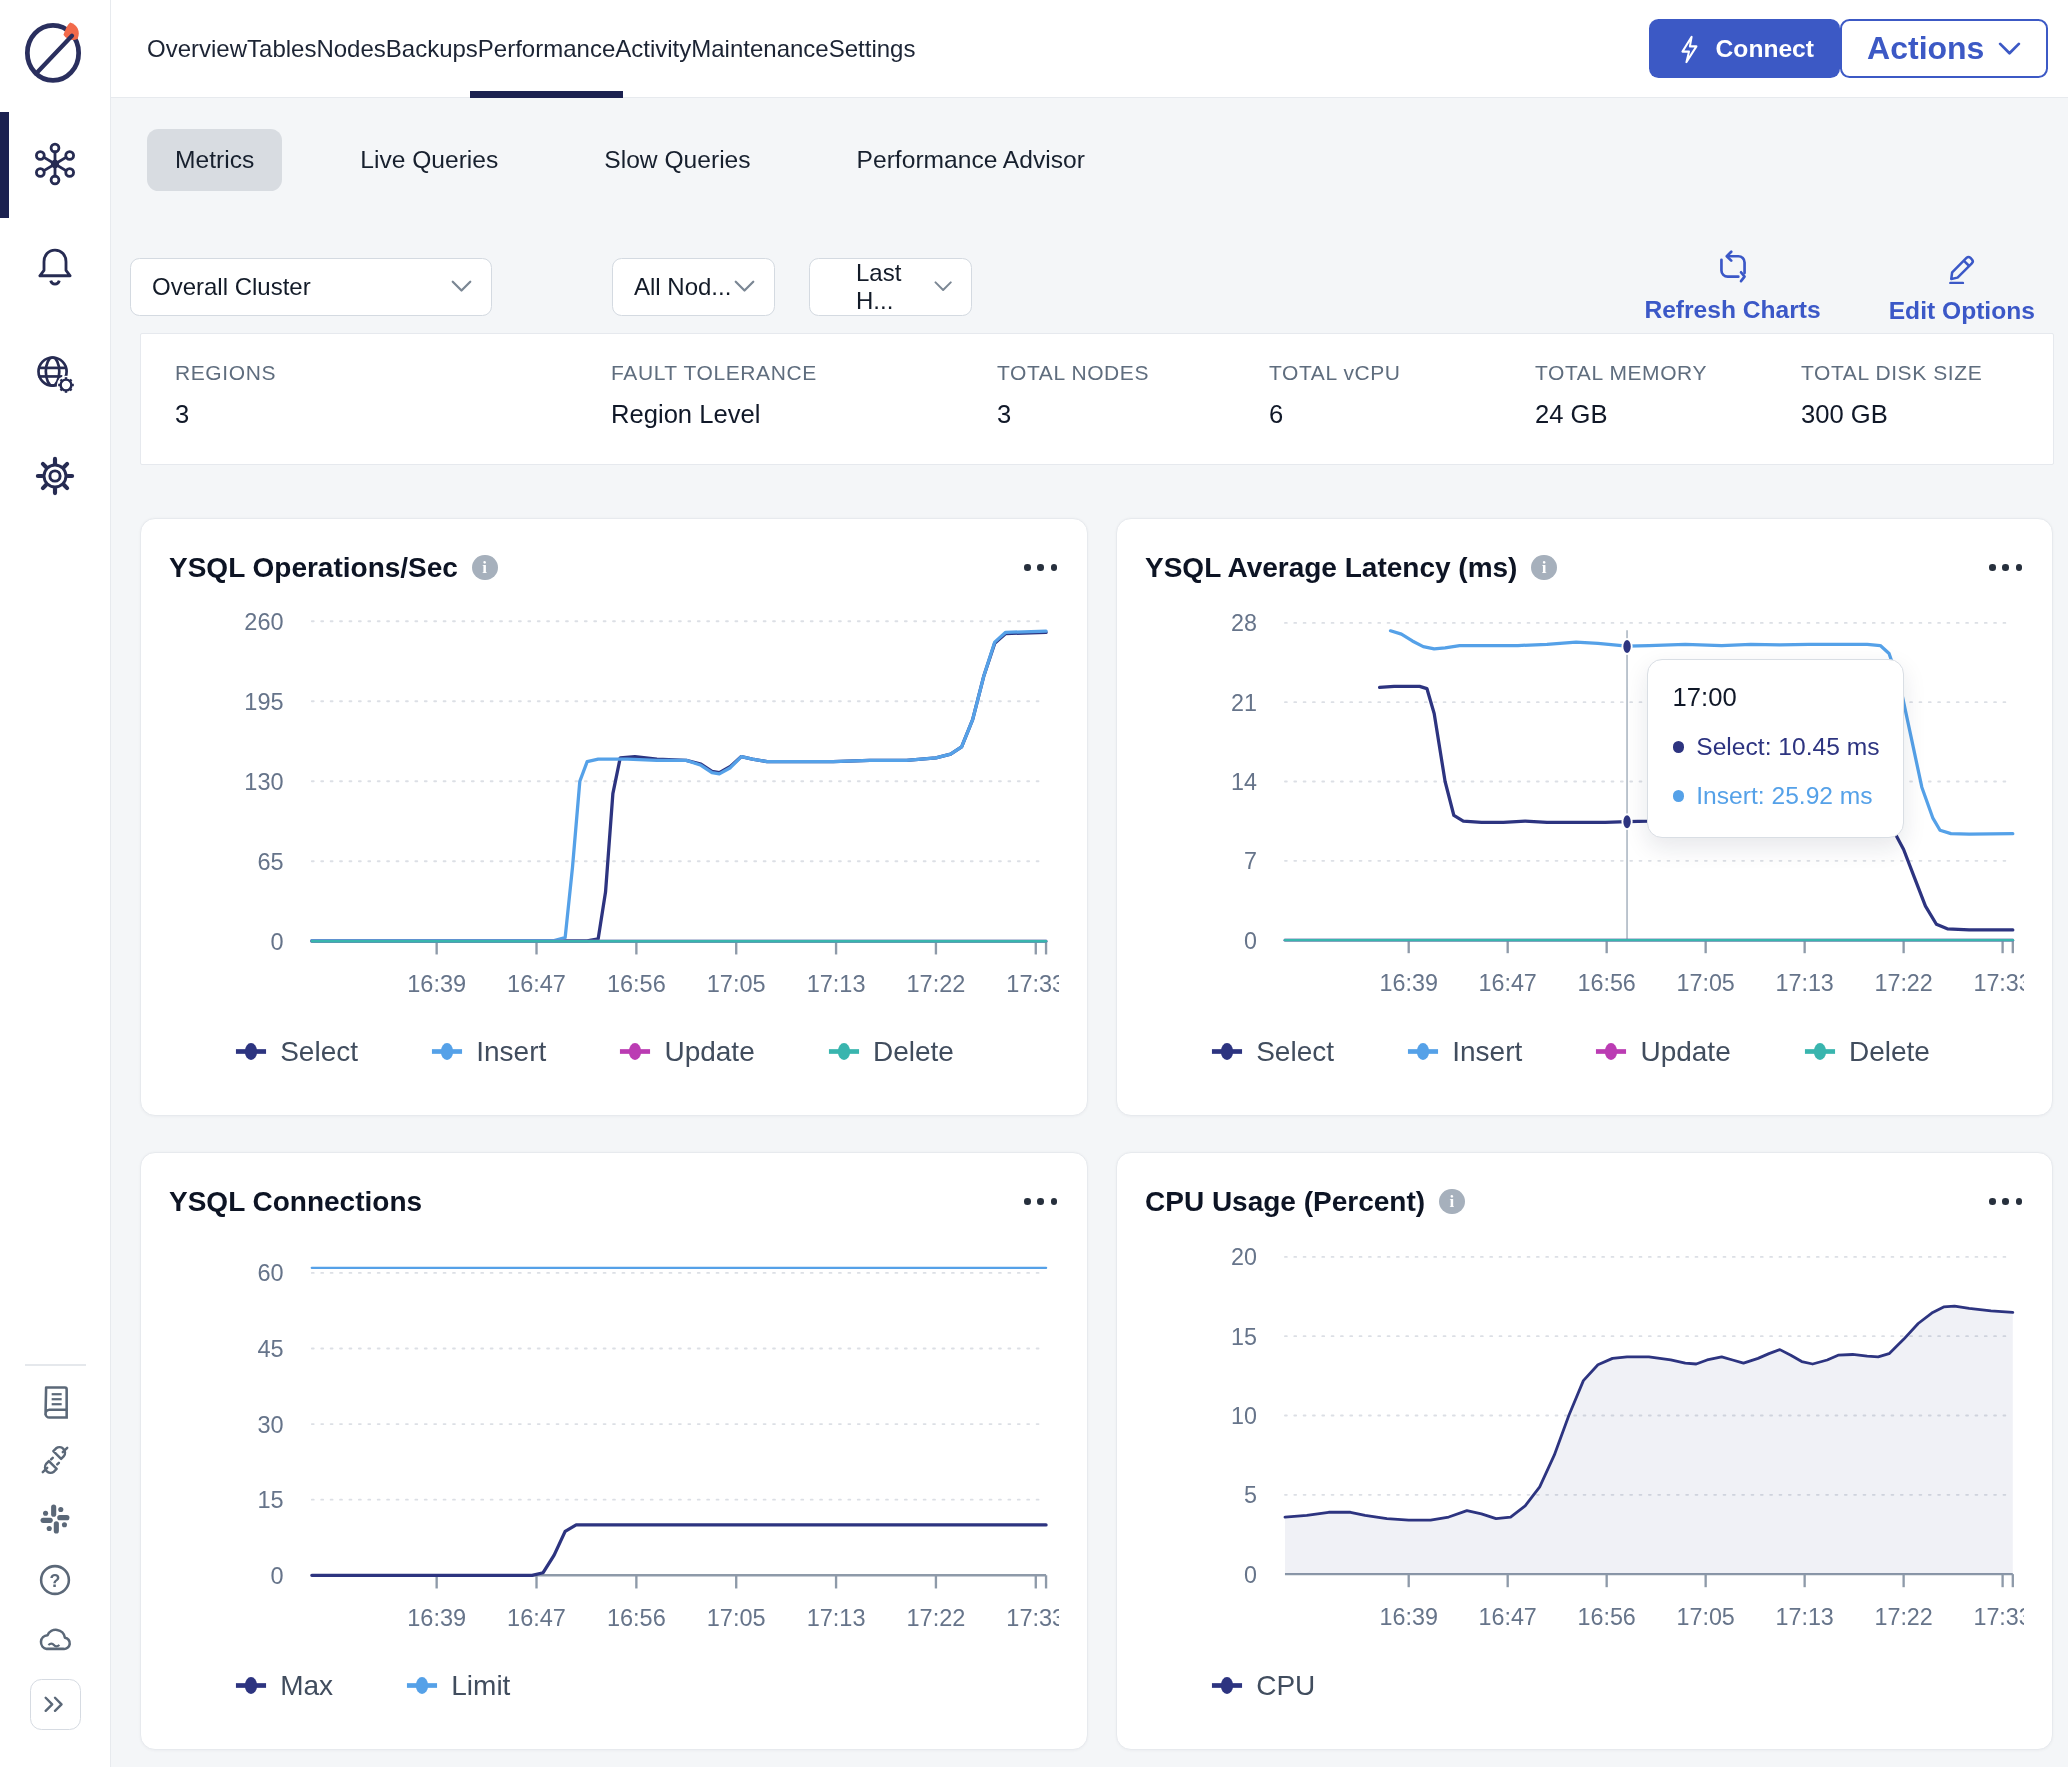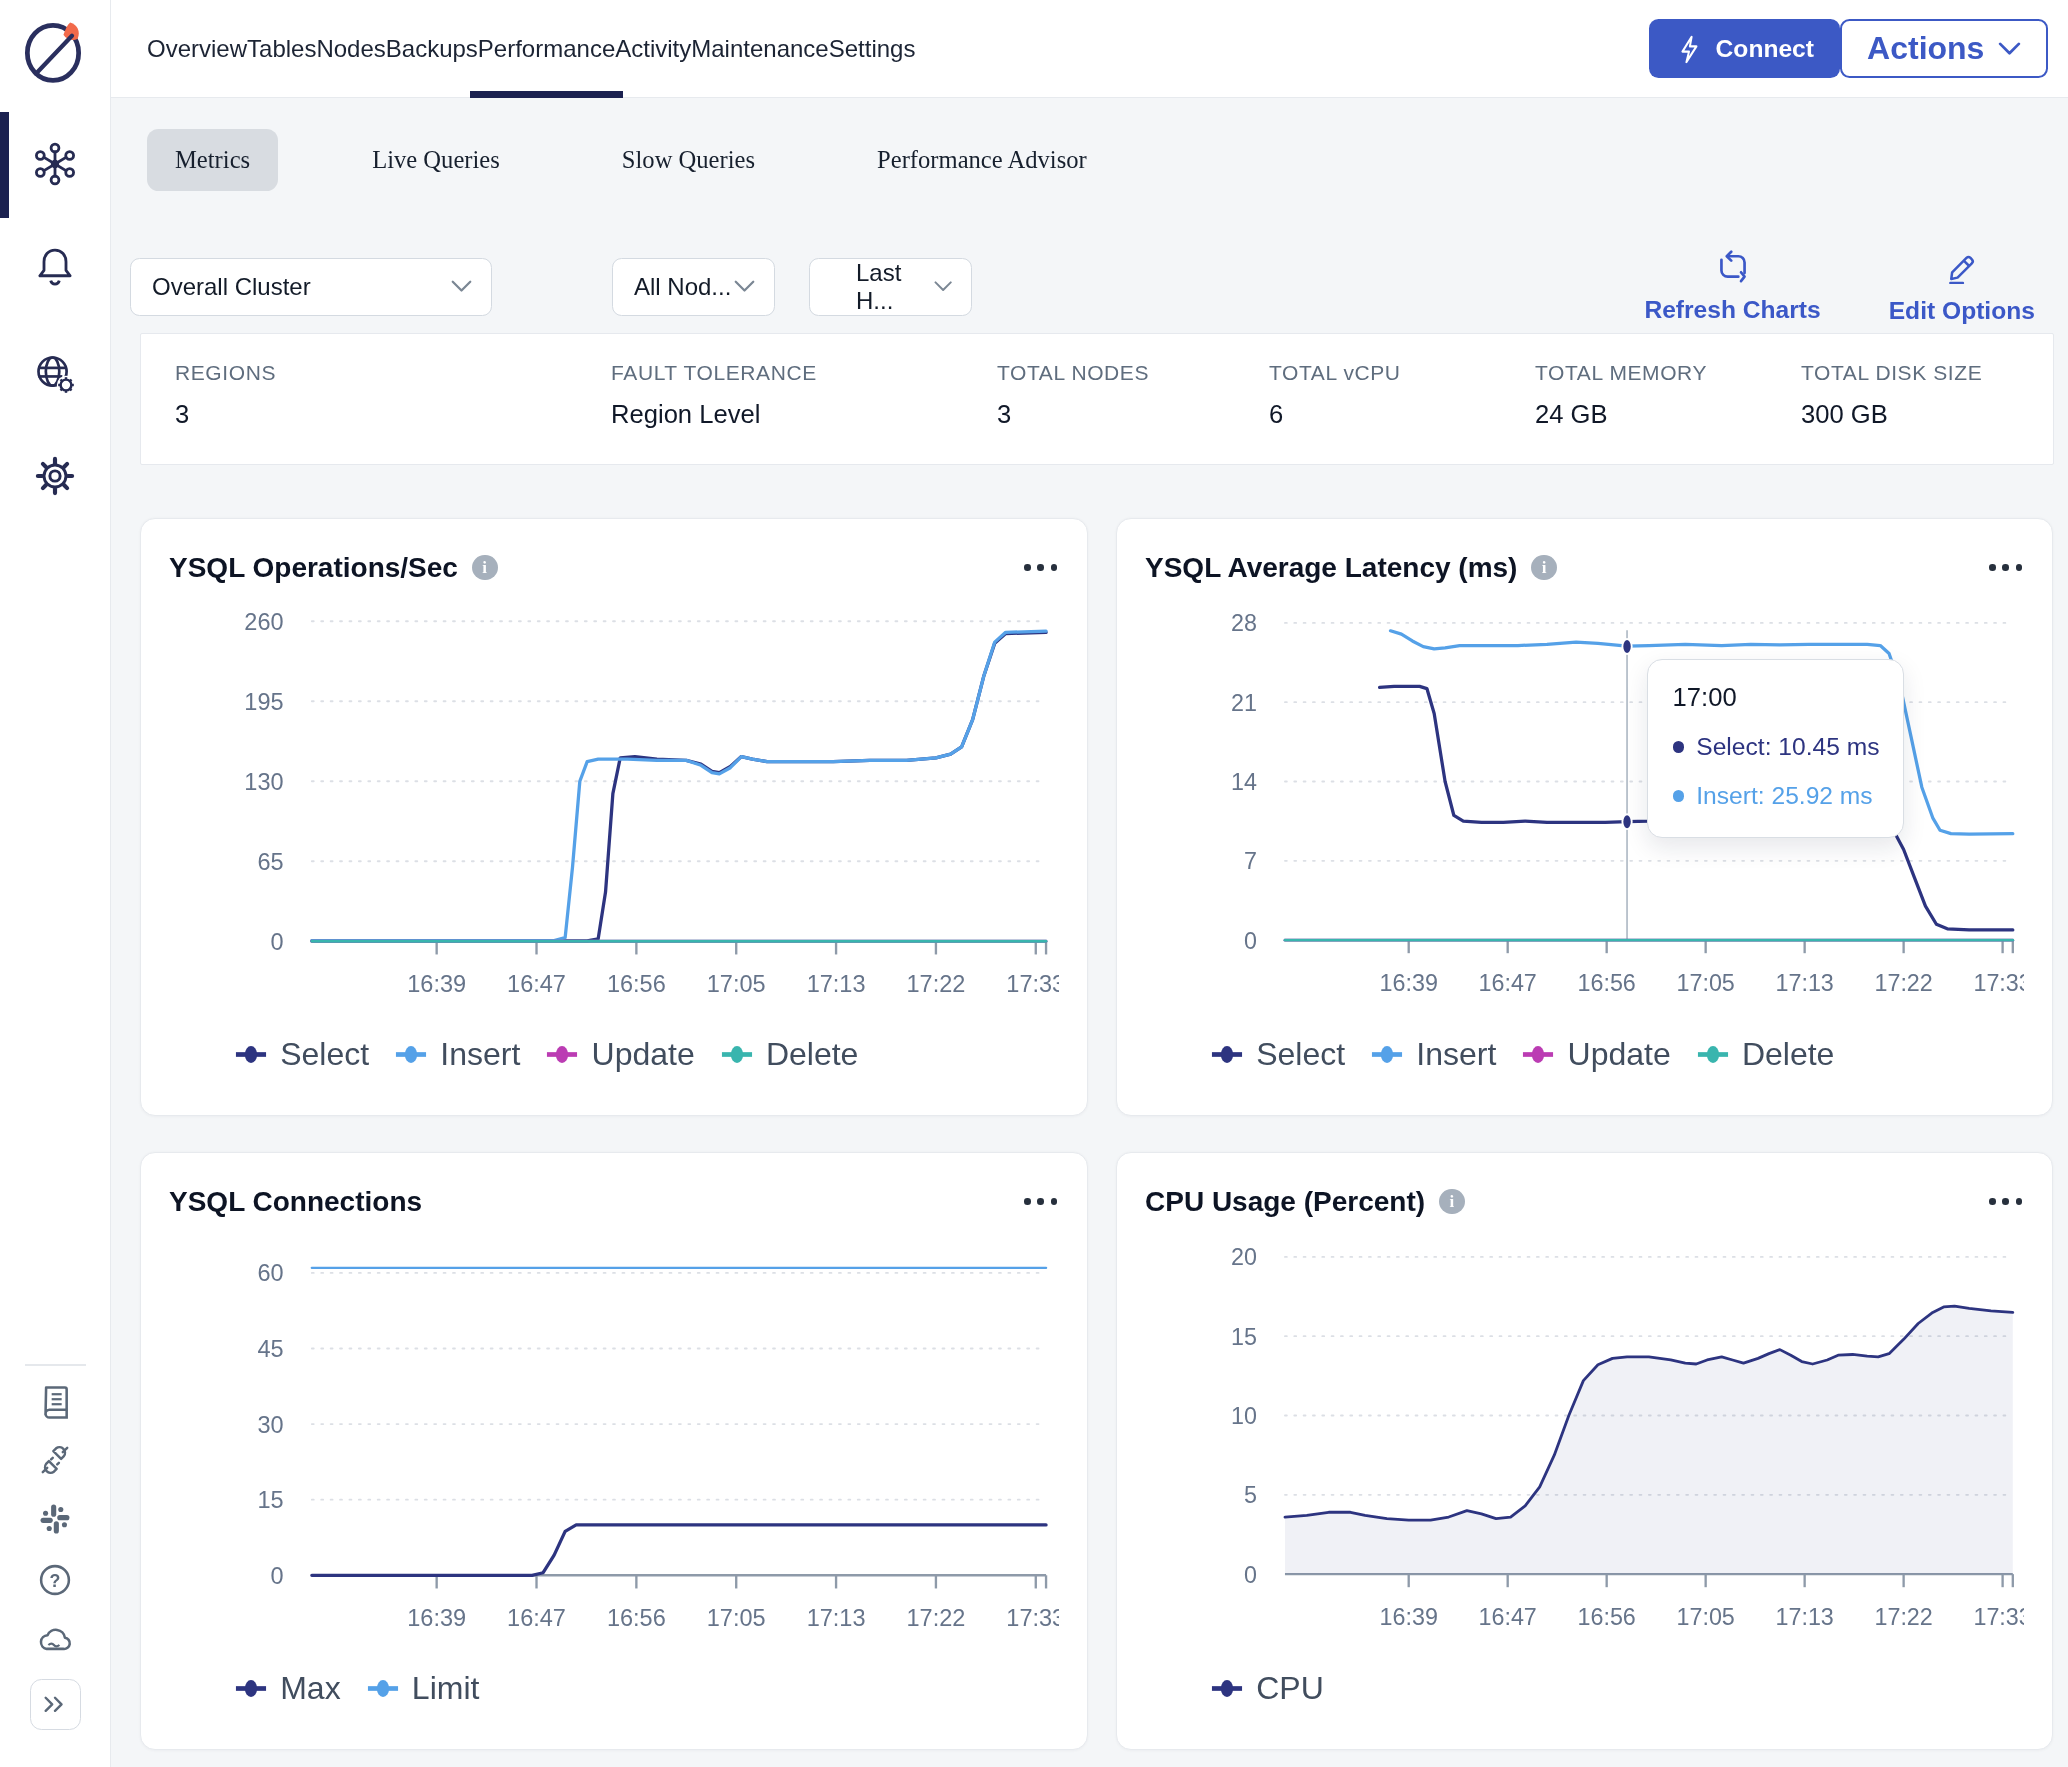--- a/index.html
+++ b/index.html
@@ -18,21 +18,21 @@
   .header { position:absolute; left:111px; top:0; width:1958px; height:98px; background:#fff; border-bottom:0.9px solid #e7eaee; display:flex; align-items:center; padding:0 21px 0 36px; }
   .tabs { display:flex; height:98px; }
   .tab { height:98px; display:flex; align-items:center; font-size:24px; font-weight:500; color:#1c2434; cursor:pointer; position:relative; white-space:nowrap; }
   .tab.active::after { content:""; position:absolute; left:-7.6px; right:-7.6px; bottom:0; height:6.6px; background:#1b2150; }
   .hdr-buttons { margin-left:auto; display:flex; gap:0; align-items:center; }
   .btn-connect { height:59px; padding:0 26.5px; background:#3c59c5; border-radius:9.5px; color:#fff; font-size:24.6px; font-weight:700; display:flex; align-items:center; gap:12.3px; cursor:pointer; border:none; font-family:inherit; }
   .btn-actions { height:59px; padding:0 24.6px; background:#fff; border:2.4px solid #3c59c5; border-radius:9.5px; color:#3c59c5; font-size:32px; font-weight:700; display:flex; align-items:center; gap:14px; cursor:pointer; font-family:inherit; }
 
   
   .content { position:absolute; left:111px; top:98px; width:1958px; height:1669px; background:#f4f6f8; }
-  .subtabs { position:absolute; left:36px; top:31px; display:flex; gap:66px; align-items:center;font-family:Liberation Serif, serif; }
+  .subtabs { position:absolute; left:36px; top:31px; display:flex; gap:50px; align-items:center; }
   .subtab { height:62px; padding:0 28px; display:flex; align-items:center; font-size:24.6px; color:#17202e; border-radius:11.4px; cursor:pointer; white-space:nowrap; }
   .subtab.active { background:#d8dce1; font-weight:500; }
 
   .filters { position:absolute; left:19px; top:150px; right:24.6px; display:flex; align-items:center; }
   .select { height:58px; background:#fff; border:1.9px solid #d4dae1; border-radius:9.5px; display:flex; align-items:center; justify-content:space-between; padding:0 19px 0 21px; font-size:24px; color:#131b28; cursor:pointer; }
   .sel-cluster { width:362px; margin-right:120px; }
   .sel-nodes  { width:163px; margin-right:34px; }
   .sel-time   { width:163px;padding-left:46px; }
   .links { margin-left:auto; display:flex; gap:68px; align-items:center; padding-right:9.5px; }
   .link { display:flex; align-items:center; gap:13.2px; color:#3b58c7; font-size:24.6px; font-weight:700; cursor:pointer; white-space:nowrap;flex-direction:column; }
@@ -46,21 +46,21 @@
   .card { height:598px; background:#fff; border:0.9px solid #e7eaee; border-radius:15px; padding:26.5px 28px 19px 28px; position:relative; box-shadow:0 0.9px 2.8px rgba(16,24,40,0.04); }
   .card-head { display:flex; align-items:center; height:44px; }
   .card-title { font-size:28px; font-weight:700; color:#0d1424; }
   .info-icon { width:25.6px; height:25.6px; border-radius:50%; background:#a6b0bc; color:#fff; font-size:17px; font-weight:700; display:flex; align-items:center; justify-content:center; margin-left:14px; font-family:"Liberation Serif",serif; }
   .kebab { margin-left:auto; display:flex; gap:6.6px; padding:9.5px 1.9px; cursor:pointer; }
   .kebab i { width:6.6px; height:6.6px; border-radius:50%; background:#27303d; }
   svg.chart { display:block; width:100%; height:433px; margin-top:3.8px; }
   .chart .yt, .chart .xt { fill:#66748a; font-size:25px; font-family:"Liberation Sans",sans-serif; }
   .chart .grid { stroke:#dcdfe5; stroke-width:2; stroke-dasharray:2 8; stroke-linecap:round; }
   .chart .axis { stroke:#8e9aa9; stroke-width:2.5; }
-  .legend { display:flex; gap:26px; align-items:flex-start; margin:9.5px 0 0 66px; font-size:32px; color:#414d5e; }
+  .legend { display:flex; gap:73px; align-items:flex-start; margin:9.5px 0 0 66px; font-size:28px; color:#414d5e; }
   .lg-item { display:flex; align-items:center; gap:13.2px; cursor:pointer; }
 
   .tooltip { position:absolute; left:530px; top:140px; width:257px; background:#fff; border:1.9px solid #d9dee4; border-radius:15px; box-shadow:0 9.5px 23px rgba(20,30,60,0.10); padding:23px 23px 26.5px 24.6px; z-index:5; }
   .tt-time { font-size:25.6px; color:#101828; }
   .tt-row { display:flex; align-items:center; gap:12.3px; font-size:24.6px; margin-top:21px; }
   .tt-dot { width:11.4px; height:11.4px; border-radius:50%; background:currentColor; flex:0 0 auto; }
 </style>
 </head>
 <body>
 

